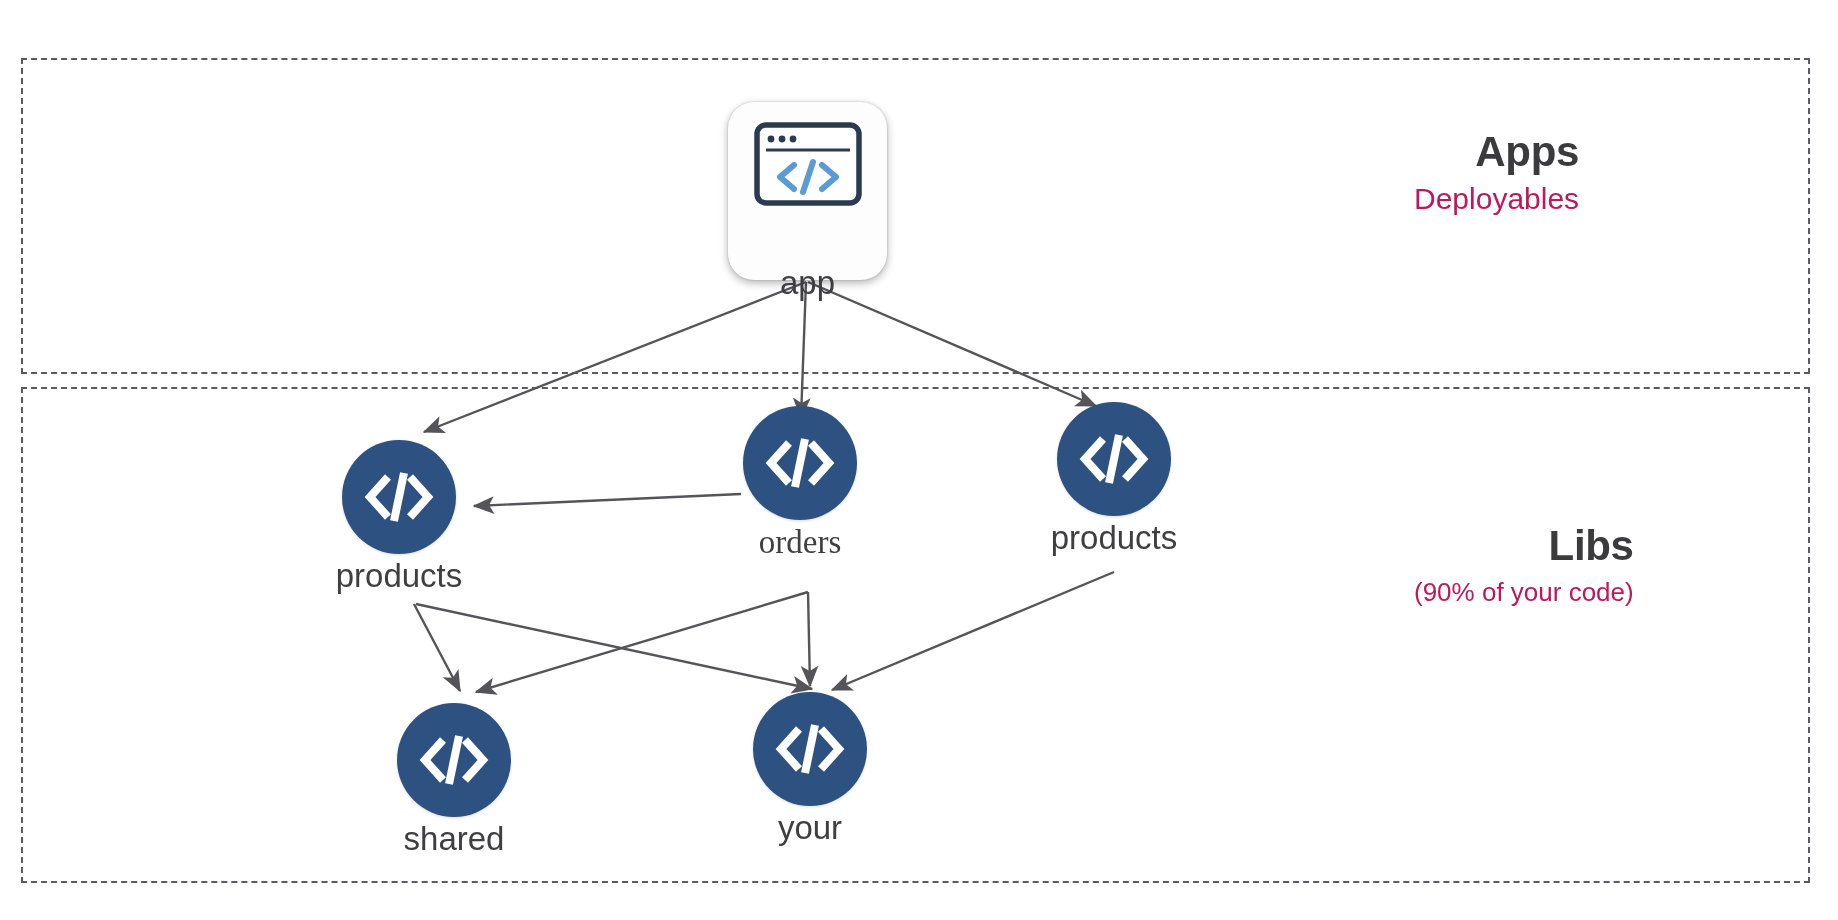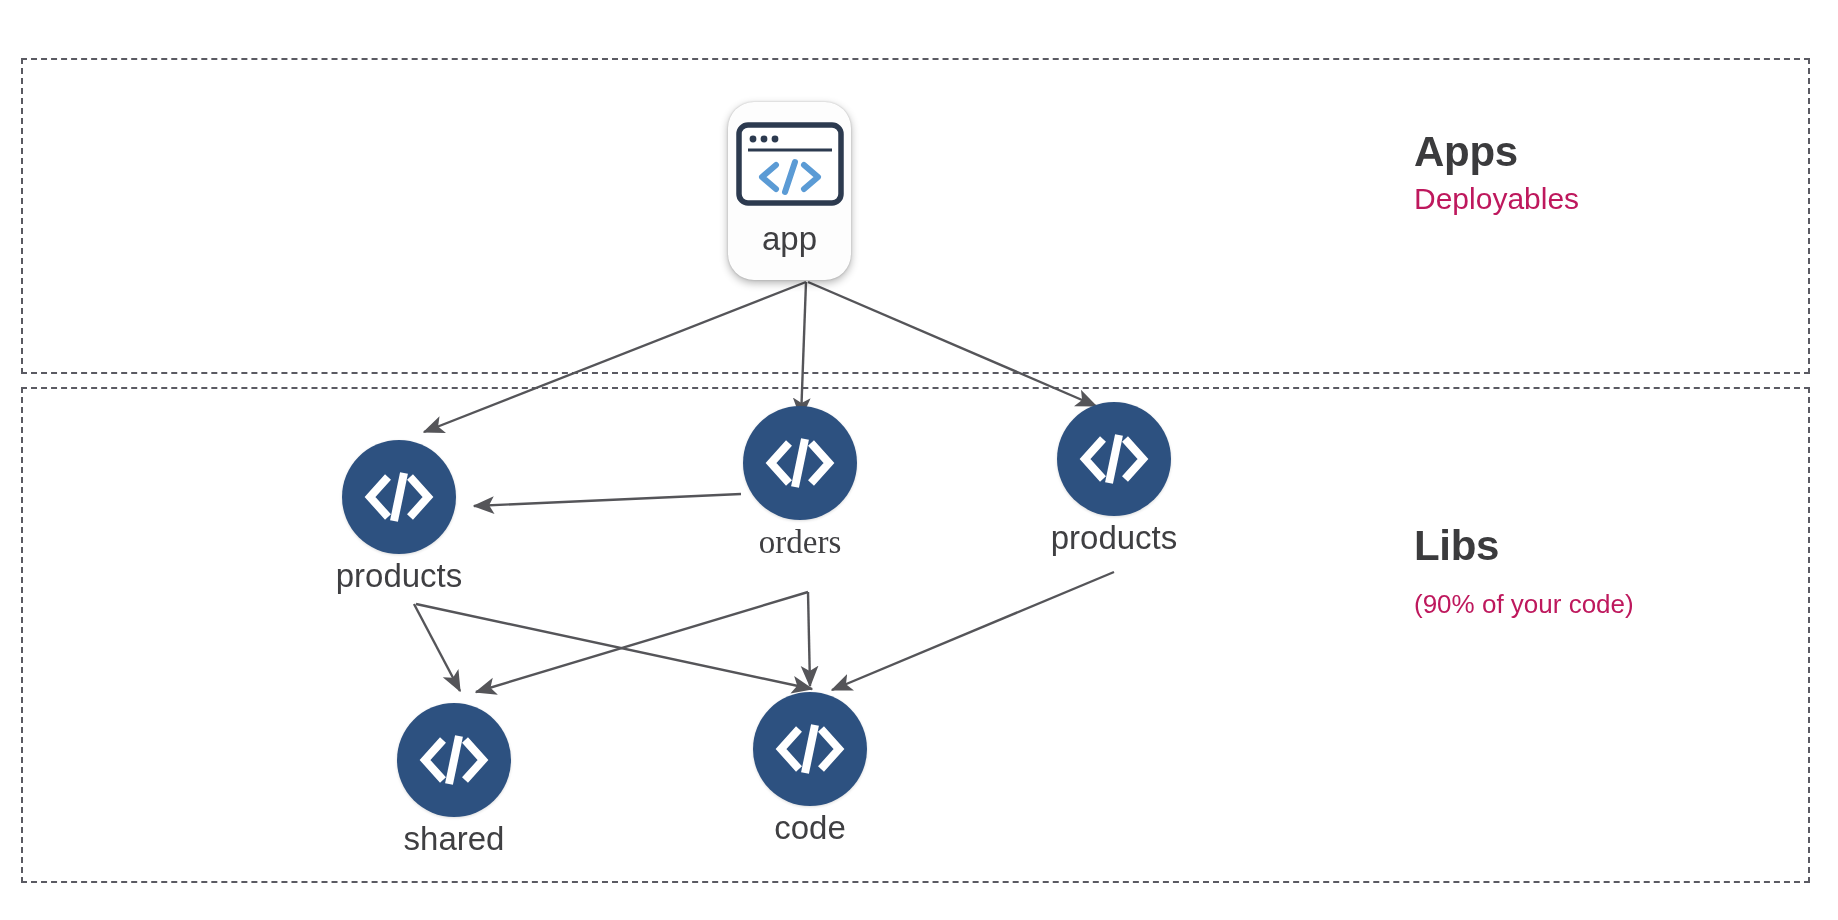--- a/index.html
+++ b/index.html
@@ -36,72 +36,74 @@
     left: 21px;
     top: 387px;
     width: 1789px;
     height: 496px;
   }
 
   
   .zone-legend {
     position: absolute;
     z-index: 6;
+    text-align: right;
   }
   .zone-title {
     font-size: 42px;
     font-weight: bold;
     color: #3b3b3d;
     letter-spacing: -0.3px;
     line-height: 1.05;
     white-space: nowrap;
   }
   .zone-sub {
     font-size: 30px;
     font-weight: normal;
     color: #be185d;
     line-height: 1.25;
     white-space: nowrap;
     margin-top: 6px;
   }
   .zone-sub.small {
     font-size: 26px;
-    margin-top: 20px;
+    margin-top: 8px;
   }
   #legend-apps { left: 1414px; top: 130px; }
   #legend-libs { left: 1414px; top: 524px; }
 
   
   #edges {
     position: absolute;
     left: 0;
     top: 0;
     width: 1838px;
     height: 920px;
     z-index: 3;
     pointer-events: none;
   }
 
   
   #node-app {
     position: absolute;
     left: 728px;
     top: 102px;
-    width: 123px;
+    width: 159px;
     height: 178px;
     background: #fdfdfd;
     border-radius: 26px;
     box-shadow: 0 3px 9px rgba(0,0,0,0.30), 0 0 2px rgba(0,0,0,0.22);
     z-index: 5;
     display: flex;
     flex-direction: column;
     align-items: center;
     justify-content: flex-start;
     padding-top: 18px;
     box-sizing: border-box;
+    gap: 44px;
   }
   .browser-icon {
     width: 112px;
     height: 88px;
     display: block;
   }
   #app-label {
     font-size: 33px;
     color: #3f3f42;
     line-height: 1;
@@ -260,16 +262,16 @@
   <div class="lib-node" style="left:753px; top:692px; width:114px; height:114px;">
     <div class="lib-circle">
       <svg viewBox="0 0 78 78" aria-hidden="true">
         <g stroke="#ffffff" stroke-width="8" fill="none" stroke-linecap="butt" stroke-linejoin="miter">
           <polyline points="28,19 10,39 28,59"></polyline>
           <line x1="44" y1="15" x2="34" y2="63"></line>
           <polyline points="50,19 68,39 50,59"></polyline>
         </g>
       </svg>
     </div>
-    <div class="lib-label">code</div>
+    <div class="lib-label">your</div>
   </div>
 
 </div>
 
 </body></html>

